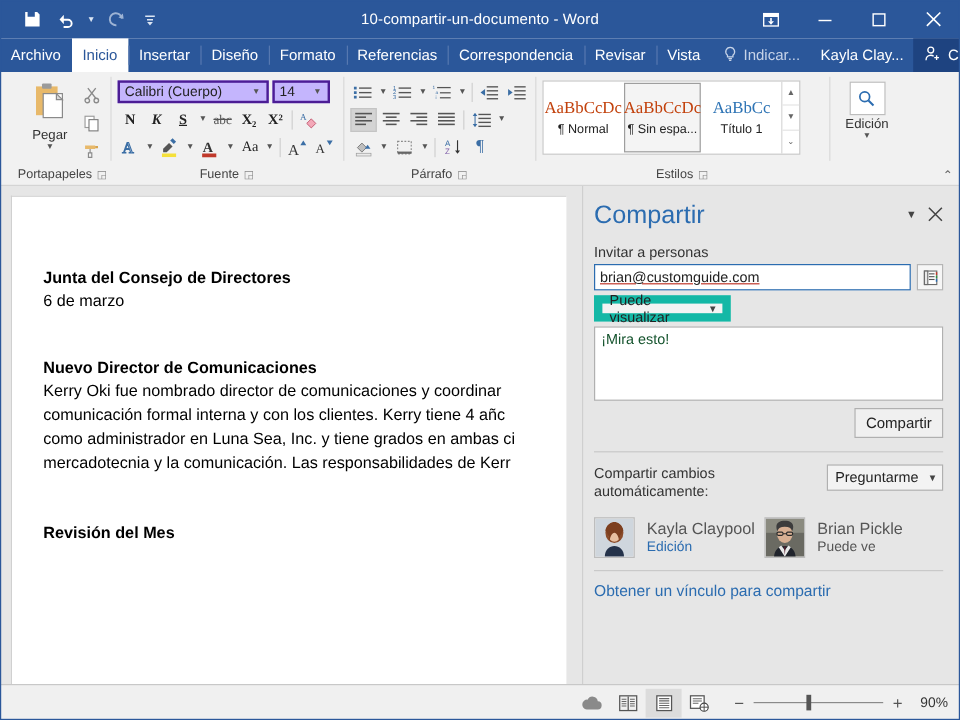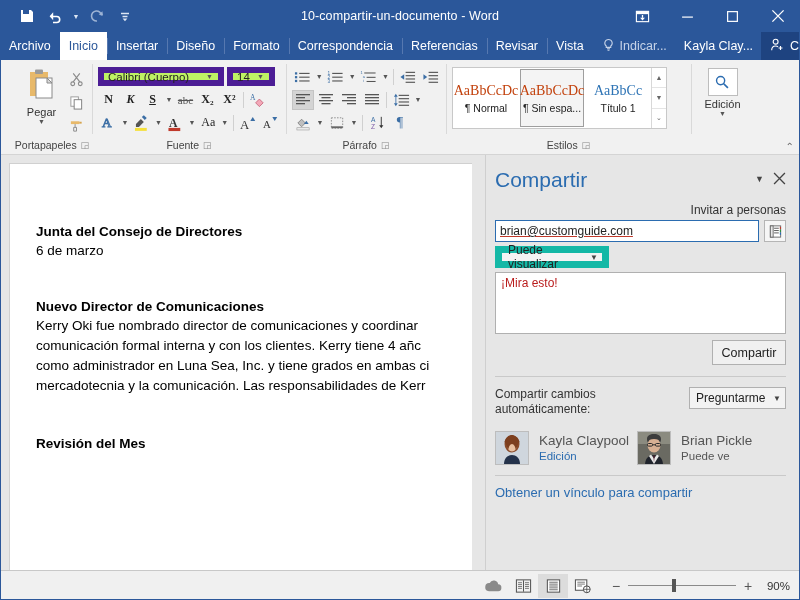--- a/index.html
+++ b/index.html
@@ -80,21 +80,21 @@
   .paste-label { font-size: 11px; color: #333; margin-top: 1px; }
   .paste-caret { font-size: 7px; color: #555; line-height: 8px; }
   .clip-col { display: flex; flex-direction: column; gap: 3px; padding-top: 4px; }
   .mini-ic { width: 22px; height: 20px; display: flex; align-items: center; justify-content: center; }
 
   
   .g-font { width: 194px; }
   .font-rows { display: flex; flex-direction: column; gap: 2px; width: 100%; padding-top: 1px; }
   .frow { display: flex; align-items: center; gap: 1px; height: 21px; }
   .combo {
-    height: 19px; border: 6px solid #4c1d95; background: #bef264; display: flex; align-items: center;
+    height: 19px; border: 2px solid #4c1d95; background: #c4b5fd; display: flex; align-items: center;
     font-size: 11.5px; color: #222; padding: 0 2px 0 4px;
   }
   .combo .cv { flex: 1; overflow: hidden; white-space: nowrap; }
   .combo .cc { font-size: 7px; color: #555; padding: 0 3px; }
   .fbtn {
     min-width: 21px; height: 20px; display: flex; align-items: center; justify-content: center;
     font-size: 12px; color: #222; padding: 0 2px;
   }
   .fbtn.serif { font-family: "Liberation Serif", serif; }
   .caret-sm { font-size: 7px; color: #555; width: 10px; text-align: center; }
@@ -153,38 +153,38 @@
     flex: 1; background: #e6e6e6; border-left: 1px solid #cfcfcf;
     padding: 12px 14px 0 9px; position: relative; display: flex; flex-direction: column;
   }
   .pane-head { display: flex; align-items: flex-start; }
   .pane-title { font-size: 21px; color: #2b6cb0; font-weight: normal; line-height: 26px; }
   .pane-head-btns { margin-left: auto; display: flex; align-items: center; gap: 9px; padding-top: 5px; }
   .phb { color: #444; display: flex; align-items: center; justify-content: center; }
   .phb.caret { font-size: 9px; }
   .phb.close { font-size: 14px; }
 
-  .pane-label { font-size: 12px; color: #333; margin-top: 10px; text-align: right; }
+  .pane-label { font-size: 12px; color: #333; margin-top: 10px; }
   .invite-row { display: flex; align-items: center; gap: 5px; margin-top: 3px; }
   .invite-input {
     flex: 1; height: 22px; border: 1px solid #2b6cb0; background: #fff;
     font-size: 12px; color: #c0392b; padding: 0 4px; display: flex; align-items: center;
   }
   .invite-input .eml { text-decoration: underline; text-decoration-style: solid; text-decoration-color: #c0392b; color:#222; }
   .addrbook { width: 22px; height: 22px; border: 1px solid #b5b5b5; background: #f6f6f6; display:flex; align-items:center; justify-content:center; }
 
   .perm-select {
     margin-top: 4px; width: 114px; height: 22px; border: 7px solid #14b8a6; background: #f3f3f3;
     display: flex; align-items: center; font-size: 12px; color: #222; padding: 0 4px 0 6px;
   }
   .perm-select .cc { margin-left: auto; font-size: 8px; color: #444; }
 
   .msgbox {
     margin-top: 4px; height: 62px; border: 1px solid #b0b0b0; background: #fff;
-    font-size: 12px; color: #b91c1c; padding: 3px 5px;
+    font-size: 12px; color: #14532d; padding: 3px 5px;
   }
   .share-row { display: flex; justify-content: flex-end; margin-top: 6px; }
   .share-submit {
     min-width: 74px; height: 25px; border: 1px solid #b0b0b0; background: #f0f0f0;
     display: flex; align-items: center; justify-content: center; font-size: 12.5px; color: #222;
   }
 
   .hr { height: 1px; background: #c9c9c9; margin: 11px 0 0 0; }
 
   .autoshare { display: flex; align-items: flex-start; margin-top: 10px; gap: 6px; }
@@ -283,22 +283,22 @@
       </div>
     </div>
   </div>
 
   <div class="tabrow">
     <div class="tab">Archivo</div>
     <div class="tab active">Inicio</div>
     <div class="tab sep">Insertar</div>
     <div class="tab sep">Diseño</div>
     <div class="tab sep">Formato</div>
+    <div class="tab sep">Referencias</div>
     <div class="tab sep">Correspondencia</div>
-    <div class="tab sep">Referencias</div>
     <div class="tab sep">Revisar</div>
     <div class="tab sep">Vista</div>
     <div class="tell-me sep">
       <span>
         <svg width="13" height="14" viewBox="0 0 14 16">
             <path fill="none" stroke="#c6d3e8" stroke-width="1.2" d="M7 1.6a4.2 4.2 0 0 0-2.6 7.5v1.6h5.2V9.1A4.2 4.2 0 0 0 7 1.6z"></path>
             <path stroke="#c6d3e8" stroke-width="1.2" d="M5.3 12.3h3.4M5.9 14h2.2"></path>
           </svg>
       </span>
       <span>Indicar...</span>

